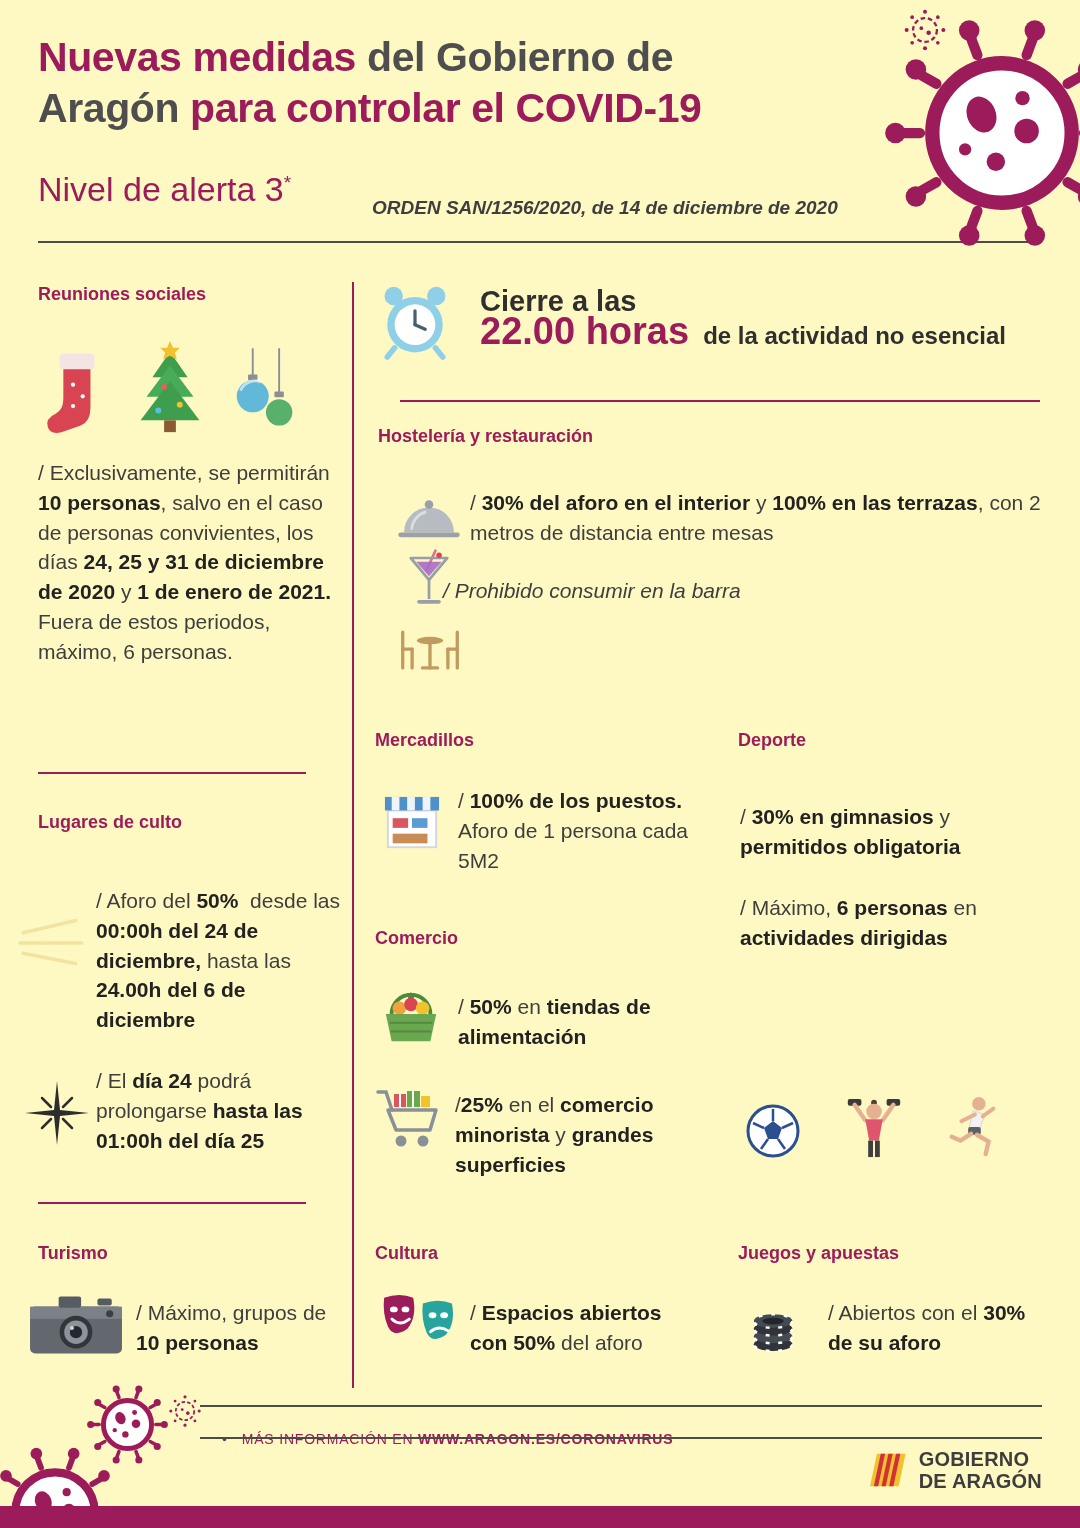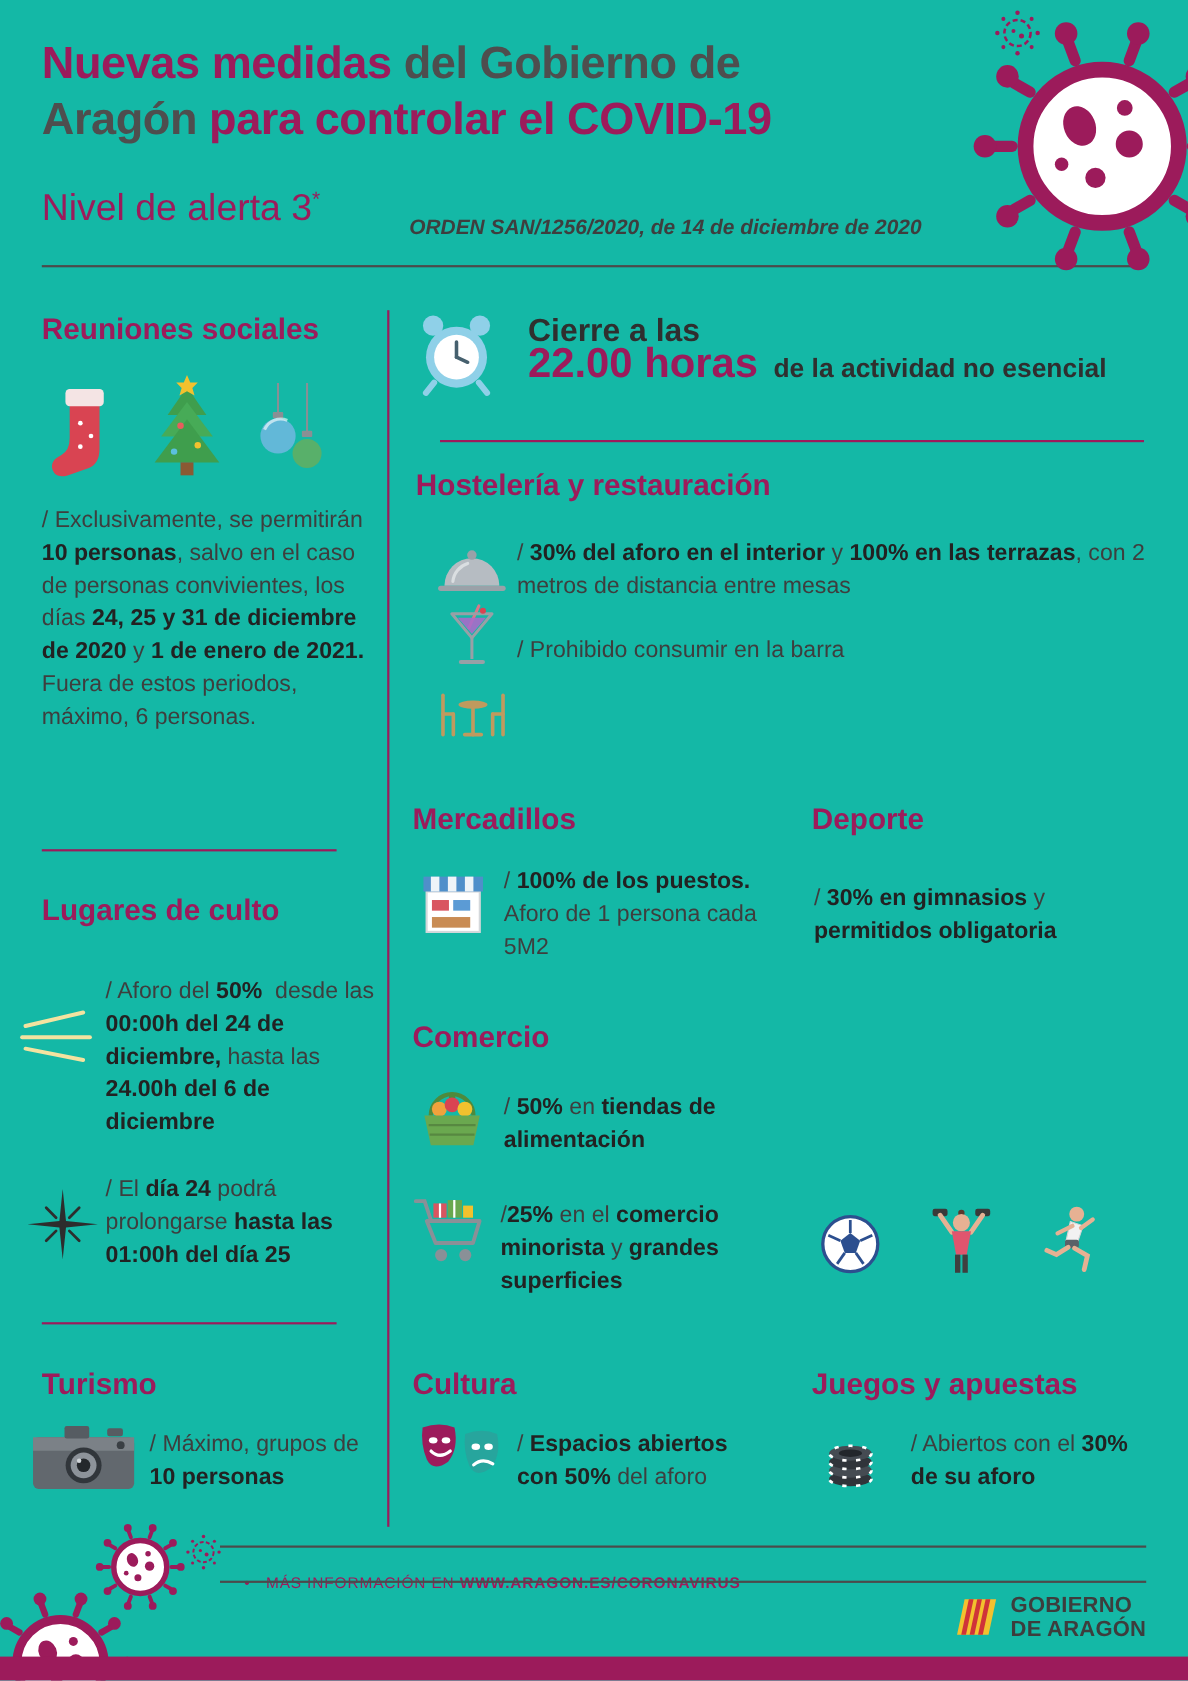--- a/index.html
+++ b/index.html
@@ -1,27 +1,27 @@
 <!DOCTYPE html>
 <html style="--accent: #9c1b5b;"><head>
 <meta charset="utf-8">
 <style>
   :root{ --accent:#9c1b5b; }
   *{ box-sizing:border-box; margin:0; padding:0; }
   html,body{ background:#ececec; }
   .page{
     position:relative; width:1080px; height:1528px; margin:0 auto;
-    background:#14b8a6; overflow:hidden;
+    background:#fef9c3; overflow:hidden;
     font-family:"Liberation Sans","DejaVu Sans",sans-serif; color:#3c3c3c;
   }
   .abs{ position:absolute; }
   .seg-b{ font-weight:700; }
   .seg-c{ color:var(--accent); }
   .title{ font-size:41px; line-height:1.24; color:#4e4e4e; letter-spacing:-0.4px; }
-  .sec-title{ font-size:27px; font-weight:700; color:var(--accent); }
+  .sec-title{ font-size:18px; font-weight:700; color:var(--accent); }
   .body-text{ font-size:21px; line-height:1.42; color:#3e3e3e; }
   .body-text .seg-b{ color:#222222; }
   .rule-dark{ background:#4b4b4b; height:2px; }
   .rule-accent{ background:var(--accent); height:2px; }
   .vrule{ background:var(--accent); width:2px; }
   h1,h2{ font-weight:700; }
 </style>
 </head>
 <body>
 
@@ -206,21 +206,21 @@
   <div class="body-text abs" style="left:470px; top:488px; width:576px;"><span>/ </span><span class="seg-b">30% del aforo en el interior</span><span> y </span><span class="seg-b">100% en las terrazas</span><span>, con 2 metros de distancia entre mesas</span></div>
 
   <svg class="abs" style="left:408px; top:548px; width:42px; height:62px;" viewBox="0 0 46 66">
     <line x1="30" y1="2" x2="20" y2="24" stroke="#d9788a" stroke-width="3" stroke-linecap="round"></line>
     <polygon points="9,14 37,14 23,30" fill="#a86bc9" opacity="0.9"></polygon>
     <polygon points="3,10 43,10 23,34" fill="none" stroke="#98a0a6" stroke-width="3" stroke-linejoin="round"></polygon>
     <line x1="23" y1="34" x2="23" y2="55" stroke="#98a0a6" stroke-width="3"></line>
     <line x1="12" y1="58" x2="34" y2="58" stroke="#98a0a6" stroke-width="4" stroke-linecap="round"></line>
     <circle cx="34" cy="7" r="3" fill="#d94452"></circle>
   </svg>
-  <div class="body-text abs" style="left:470px; top:576px; width:560px;"><span>/ Prohibido consumir en la barra</span></div>
+  <div class="body-text abs" style="left:443px; top:576px; width:560px;font-style:italic;"><span>/ Prohibido consumir en la barra</span></div>
 
   <svg class="abs" style="left:398px; top:628px; width:64px; height:44px;" viewBox="0 0 68 46">
     <g stroke="#c09a5e" stroke-width="3.5" stroke-linecap="round" fill="none">
       <line x1="5" y1="4" x2="5" y2="42"></line>
         <line x1="5" y1="22" x2="15" y2="22"></line>
         <line x1="15" y1="22" x2="15" y2="42"></line>
       <line x1="34" y1="17" x2="34" y2="42"></line>
         <line x1="26" y1="42" x2="42" y2="42"></line>
       <line x1="63" y1="4" x2="63" y2="42"></line>
         <line x1="53" y1="22" x2="63" y2="22"></line>
@@ -276,20 +276,21 @@
     <path d="M12,28 Q20,36 30,28" stroke="#ffffff" stroke-width="3" fill="none" stroke-linecap="round"></path>
     <path d="M44,12 Q60,6 74,12 Q78,32 68,44 Q54,54 48,42 Q42,28 44,12 Z" fill="#27a59d"></path>
     <ellipse cx="54" cy="24" rx="4" ry="3" fill="#ffffff"></ellipse>
     <ellipse cx="66" cy="24" rx="4" ry="3" fill="#ffffff"></ellipse>
     <path d="M52,41 Q60,34 70,40" stroke="#ffffff" stroke-width="3" fill="none" stroke-linecap="round"></path>
   </svg>
   <div class="body-text abs" style="left:470px; top:1298px; width:232px;"><span>/ </span><span class="seg-b">Espacios abiertos con 50%</span><span> del aforo</span></div>
 
   <h2 class="sec-title abs" style="left:738px; top:730px;">Deporte</h2>
   <div class="body-text abs" style="left:740px; top:802px; width:302px;"><span>/ </span><span class="seg-b">30% en gimnasios</span><span> y </span><span class="seg-b">permitidos obligatoria</span></div>
+  <div class="body-text abs" style="left:740px; top:893px; width:302px;"><span>/ Máximo, </span><span class="seg-b">6 personas</span><span> en </span><span class="seg-b">actividades dirigidas</span></div>
 
   <div class="abs" style="left:745px; top:1095px; display:flex; align-items:flex-end; gap:44px;">
     <svg width="56" height="56" viewBox="0 0 56 56">
       <circle cx="28" cy="28" r="25" fill="#ffffff" stroke="#2c4f8f" stroke-width="3"></circle>
       <polygon points="28,18 37,25 33,36 23,36 19,25" fill="#2c4f8f"></polygon>
       <g stroke="#2c4f8f" stroke-width="2.5">
         <line x1="28" y1="18" x2="28" y2="6"></line>
         <line x1="37" y1="25" x2="48" y2="20"></line>
         <line x1="33" y1="36" x2="40" y2="46"></line>
         <line x1="23" y1="36" x2="16" y2="46"></line>

